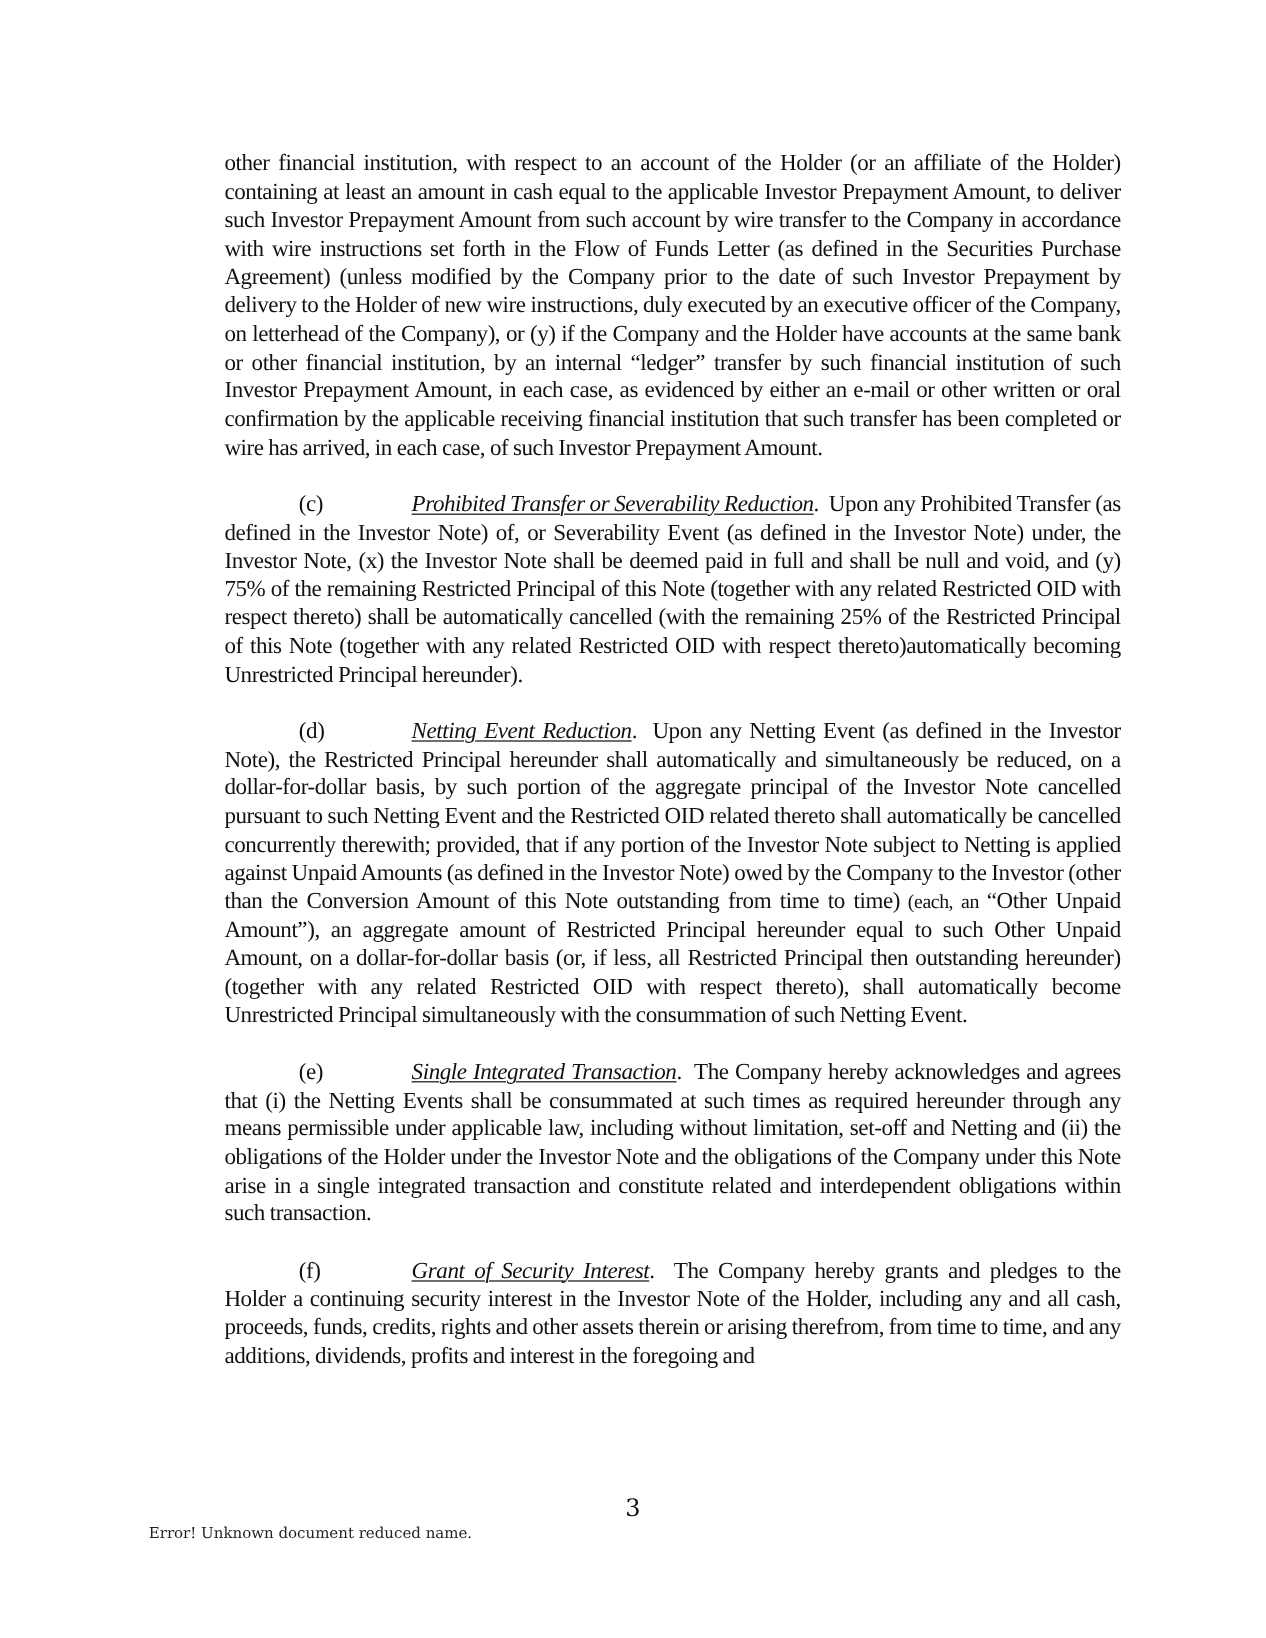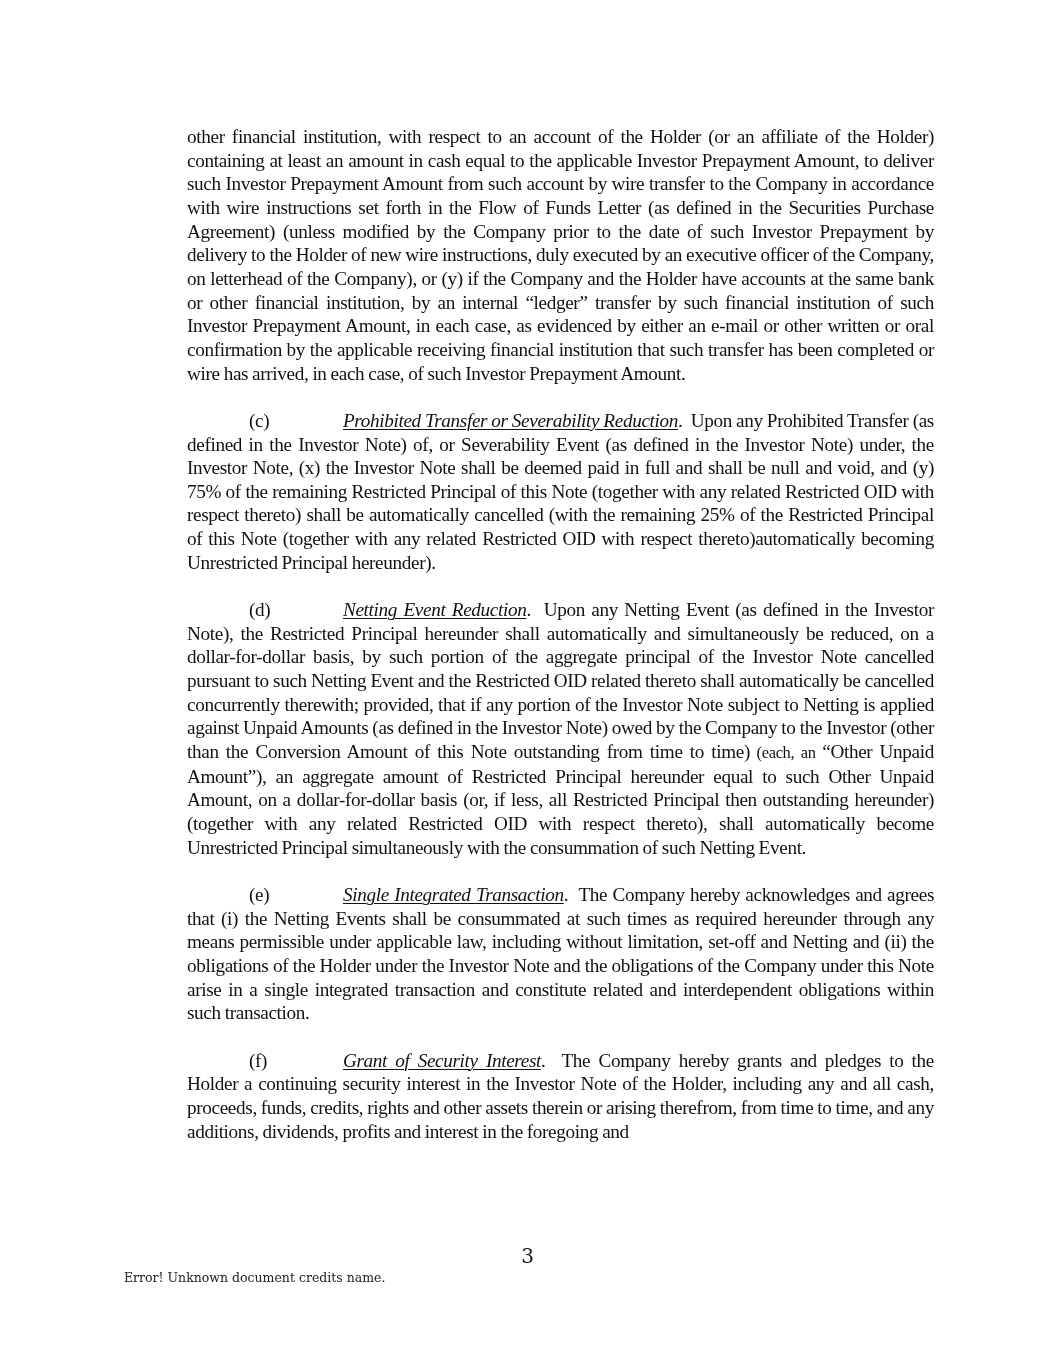--- a/index.html
+++ b/index.html
@@ -84,14 +84,14 @@
 
     <p class="para"><span class="marker">(d)</span><span class="heading">Netting Event Reduction</span><span>.</span><span style="white-space: pre-wrap;">  Upon any Netting Event (as defined in the Investor Note), the Restricted Principal hereunder shall automatically and simultaneously be reduced, on a dollar-for-dollar basis, by such portion of the aggregate principal of the Investor Note cancelled pursuant to such Netting Event and the Restricted OID related thereto shall automatically be cancelled concurrently therewith; provided, that if any portion of the Investor Note subject to Netting is applied against Unpaid Amounts (as defined in the Investor Note) owed by the Company to the Investor (other than the Conversion Amount of this Note outstanding from time to time)</span><span class="small-run"> (each, an </span><span>“Other Unpaid Amount”</span><span>), an aggregate amount of Restricted Principal hereunder equal to such Other Unpaid Amount, on a dollar-for-dollar basis (or, if less, all Restricted Principal then outstanding hereunder) (together with any related Restricted OID with respect thereto), shall automatically become Unrestricted Principal simultaneously with the consummation of such Netting Event.</span></p>
 
     <p class="para"><span class="marker">(e)</span><span class="heading">Single Integrated Transaction</span><span>.</span><span style="white-space: pre-wrap;">  The Company hereby acknowledges and agrees that (i) the Netting Events shall be consummated at such times as required hereunder through any means permissible under applicable law, including without limitation, set-off and Netting and (ii) the obligations of the Holder under the Investor Note and the obligations of the Company under this Note arise in a single integrated transaction and constitute related and interdependent obligations within such transaction.</span></p>
 
     <p class="para"><span class="marker">(f)</span><span class="heading">Grant of Security Interest</span><span>.</span><span style="white-space: pre-wrap;">  The Company hereby grants and pledges to the Holder a continuing security interest in the Investor Note of the Holder, including any and all cash, proceeds, funds, credits, rights and other assets therein or arising therefrom, from time to time, and any additions, dividends, profits and interest in the foregoing and</span></p>
 
   </div>
 
   <div class="page-number">3</div>
-  <div class="footer-note">Error! Unknown document credits name.</div>
+  <div class="footer-note">Error! Unknown document reduced name.</div>
 </div>
 
 </body></html>

